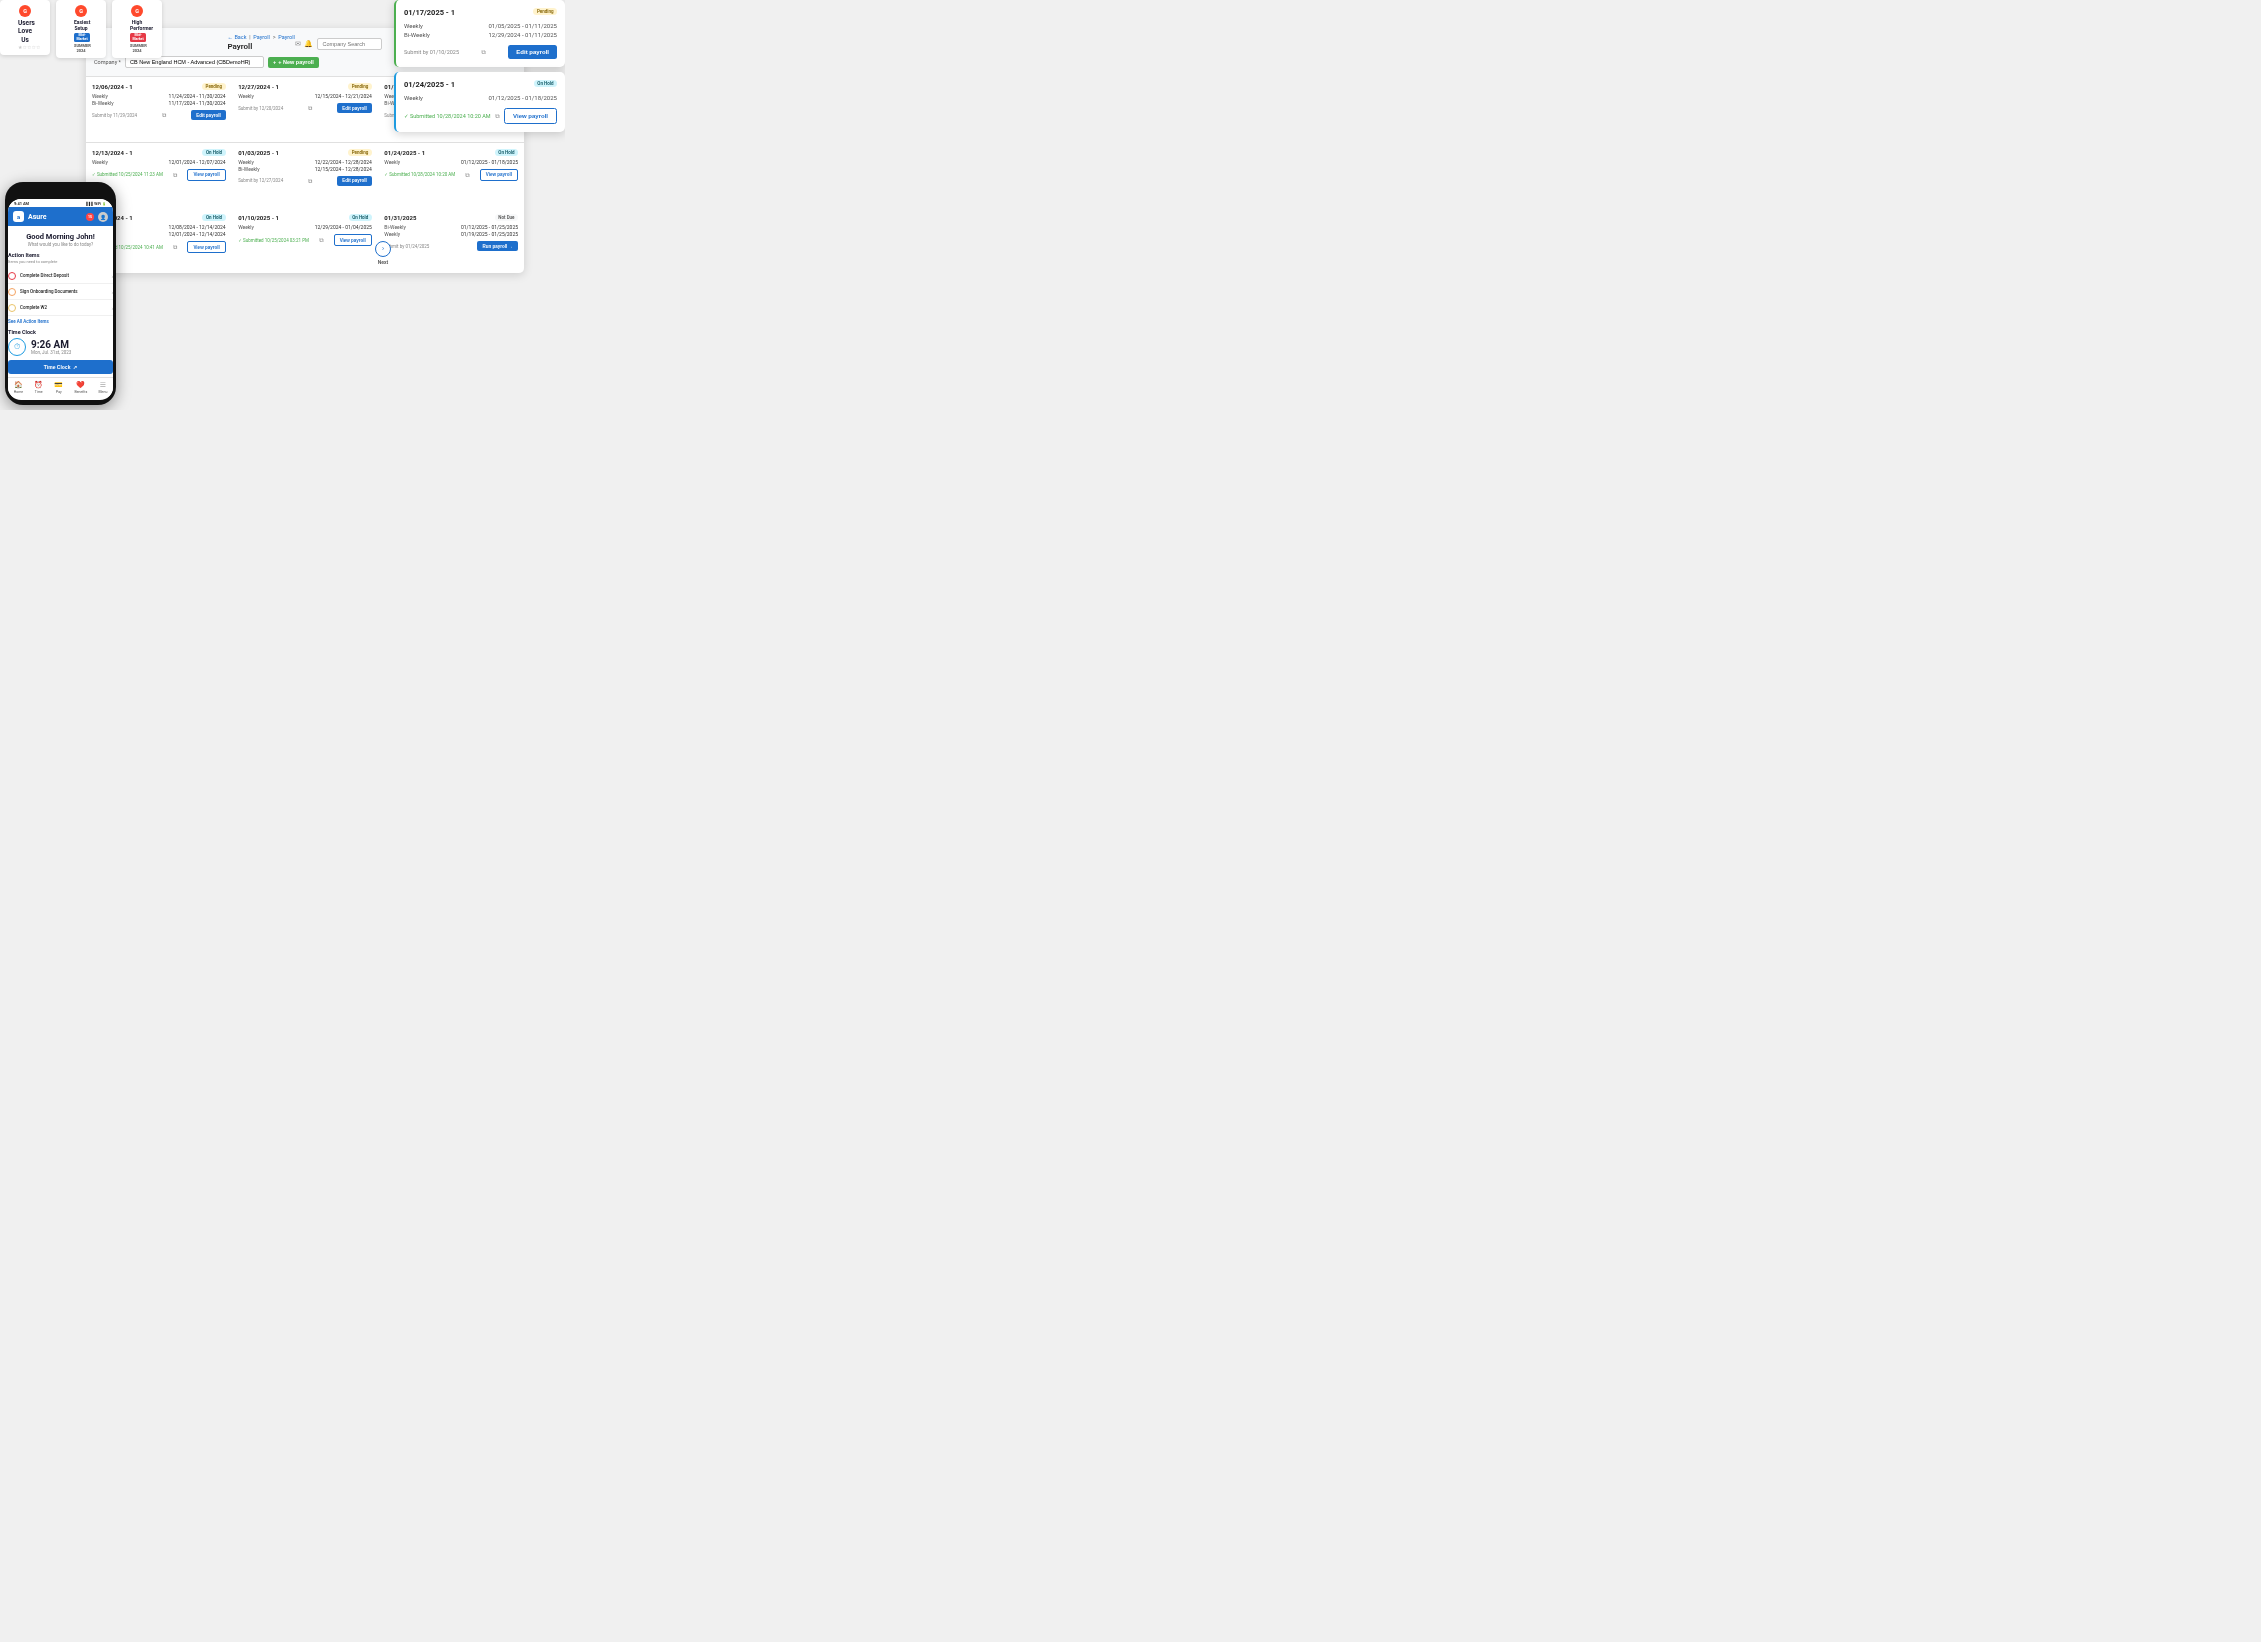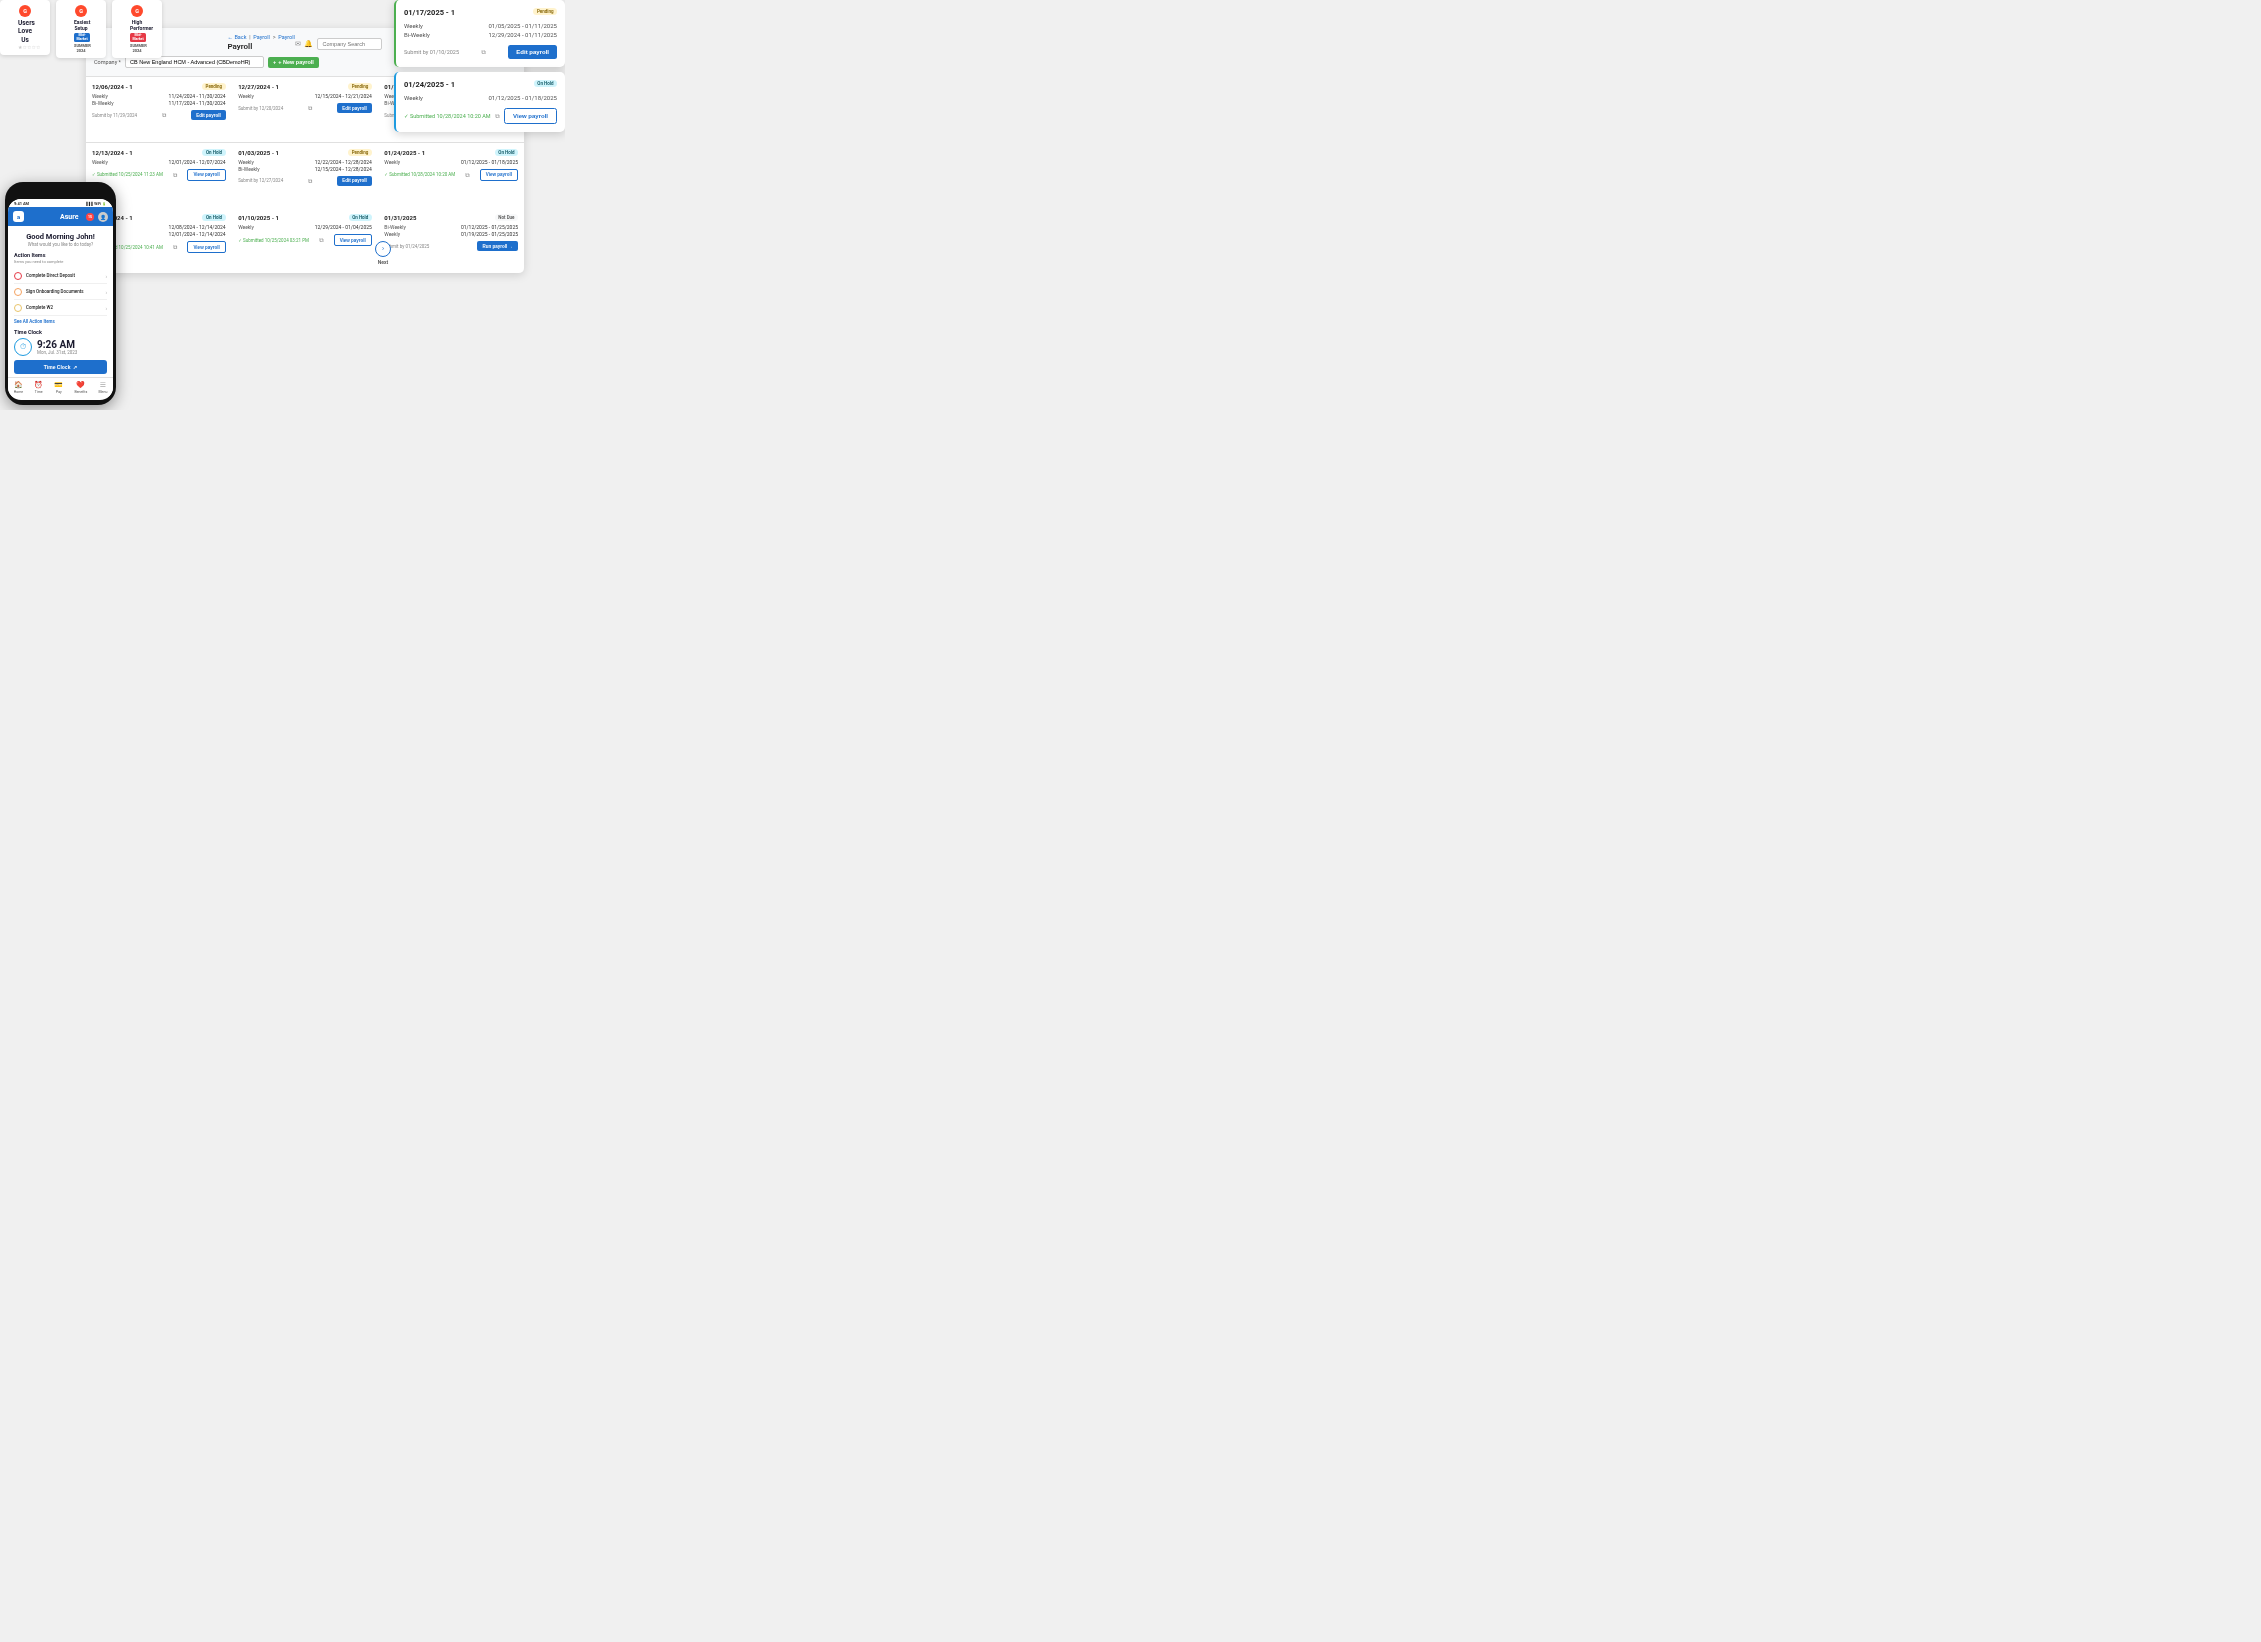--- a/index.html
+++ b/index.html
@@ -378,21 +378,20 @@
       justify-content: center;
       font-size: 6px;
       color: #1e6fcc;
       font-weight: bold;
     }
     .phone-nav-title {
       color: white;
       font-size: 7px;
       font-weight: 700;
       flex: 1;
-      margin-left: 32px;
     }
     .phone-nav-badge {
       background: #ff4444;
       color: white;
       border-radius: 50%;
       width: 8px;
       height: 8px;
       font-size: 3.5px;
       font-weight: bold;
       display: flex;
@@ -405,21 +404,21 @@
       border-radius: 50%;
       background: #ccc;
       overflow: hidden;
       font-size: 5px;
       display: flex;
       align-items: center;
       justify-content: center;
       color: #555;
     }
     .phone-content {
-      padding: 6px 6px 3px;
+      padding: 6px 0 3px;
     }
     .phone-greeting {
       font-size: 7.5px;
       font-weight: 700;
       color: #1a1a2e;
       text-align: center;
       margin-bottom: 1px;
     }
     .phone-subtitle {
       font-size: 4.5px;

